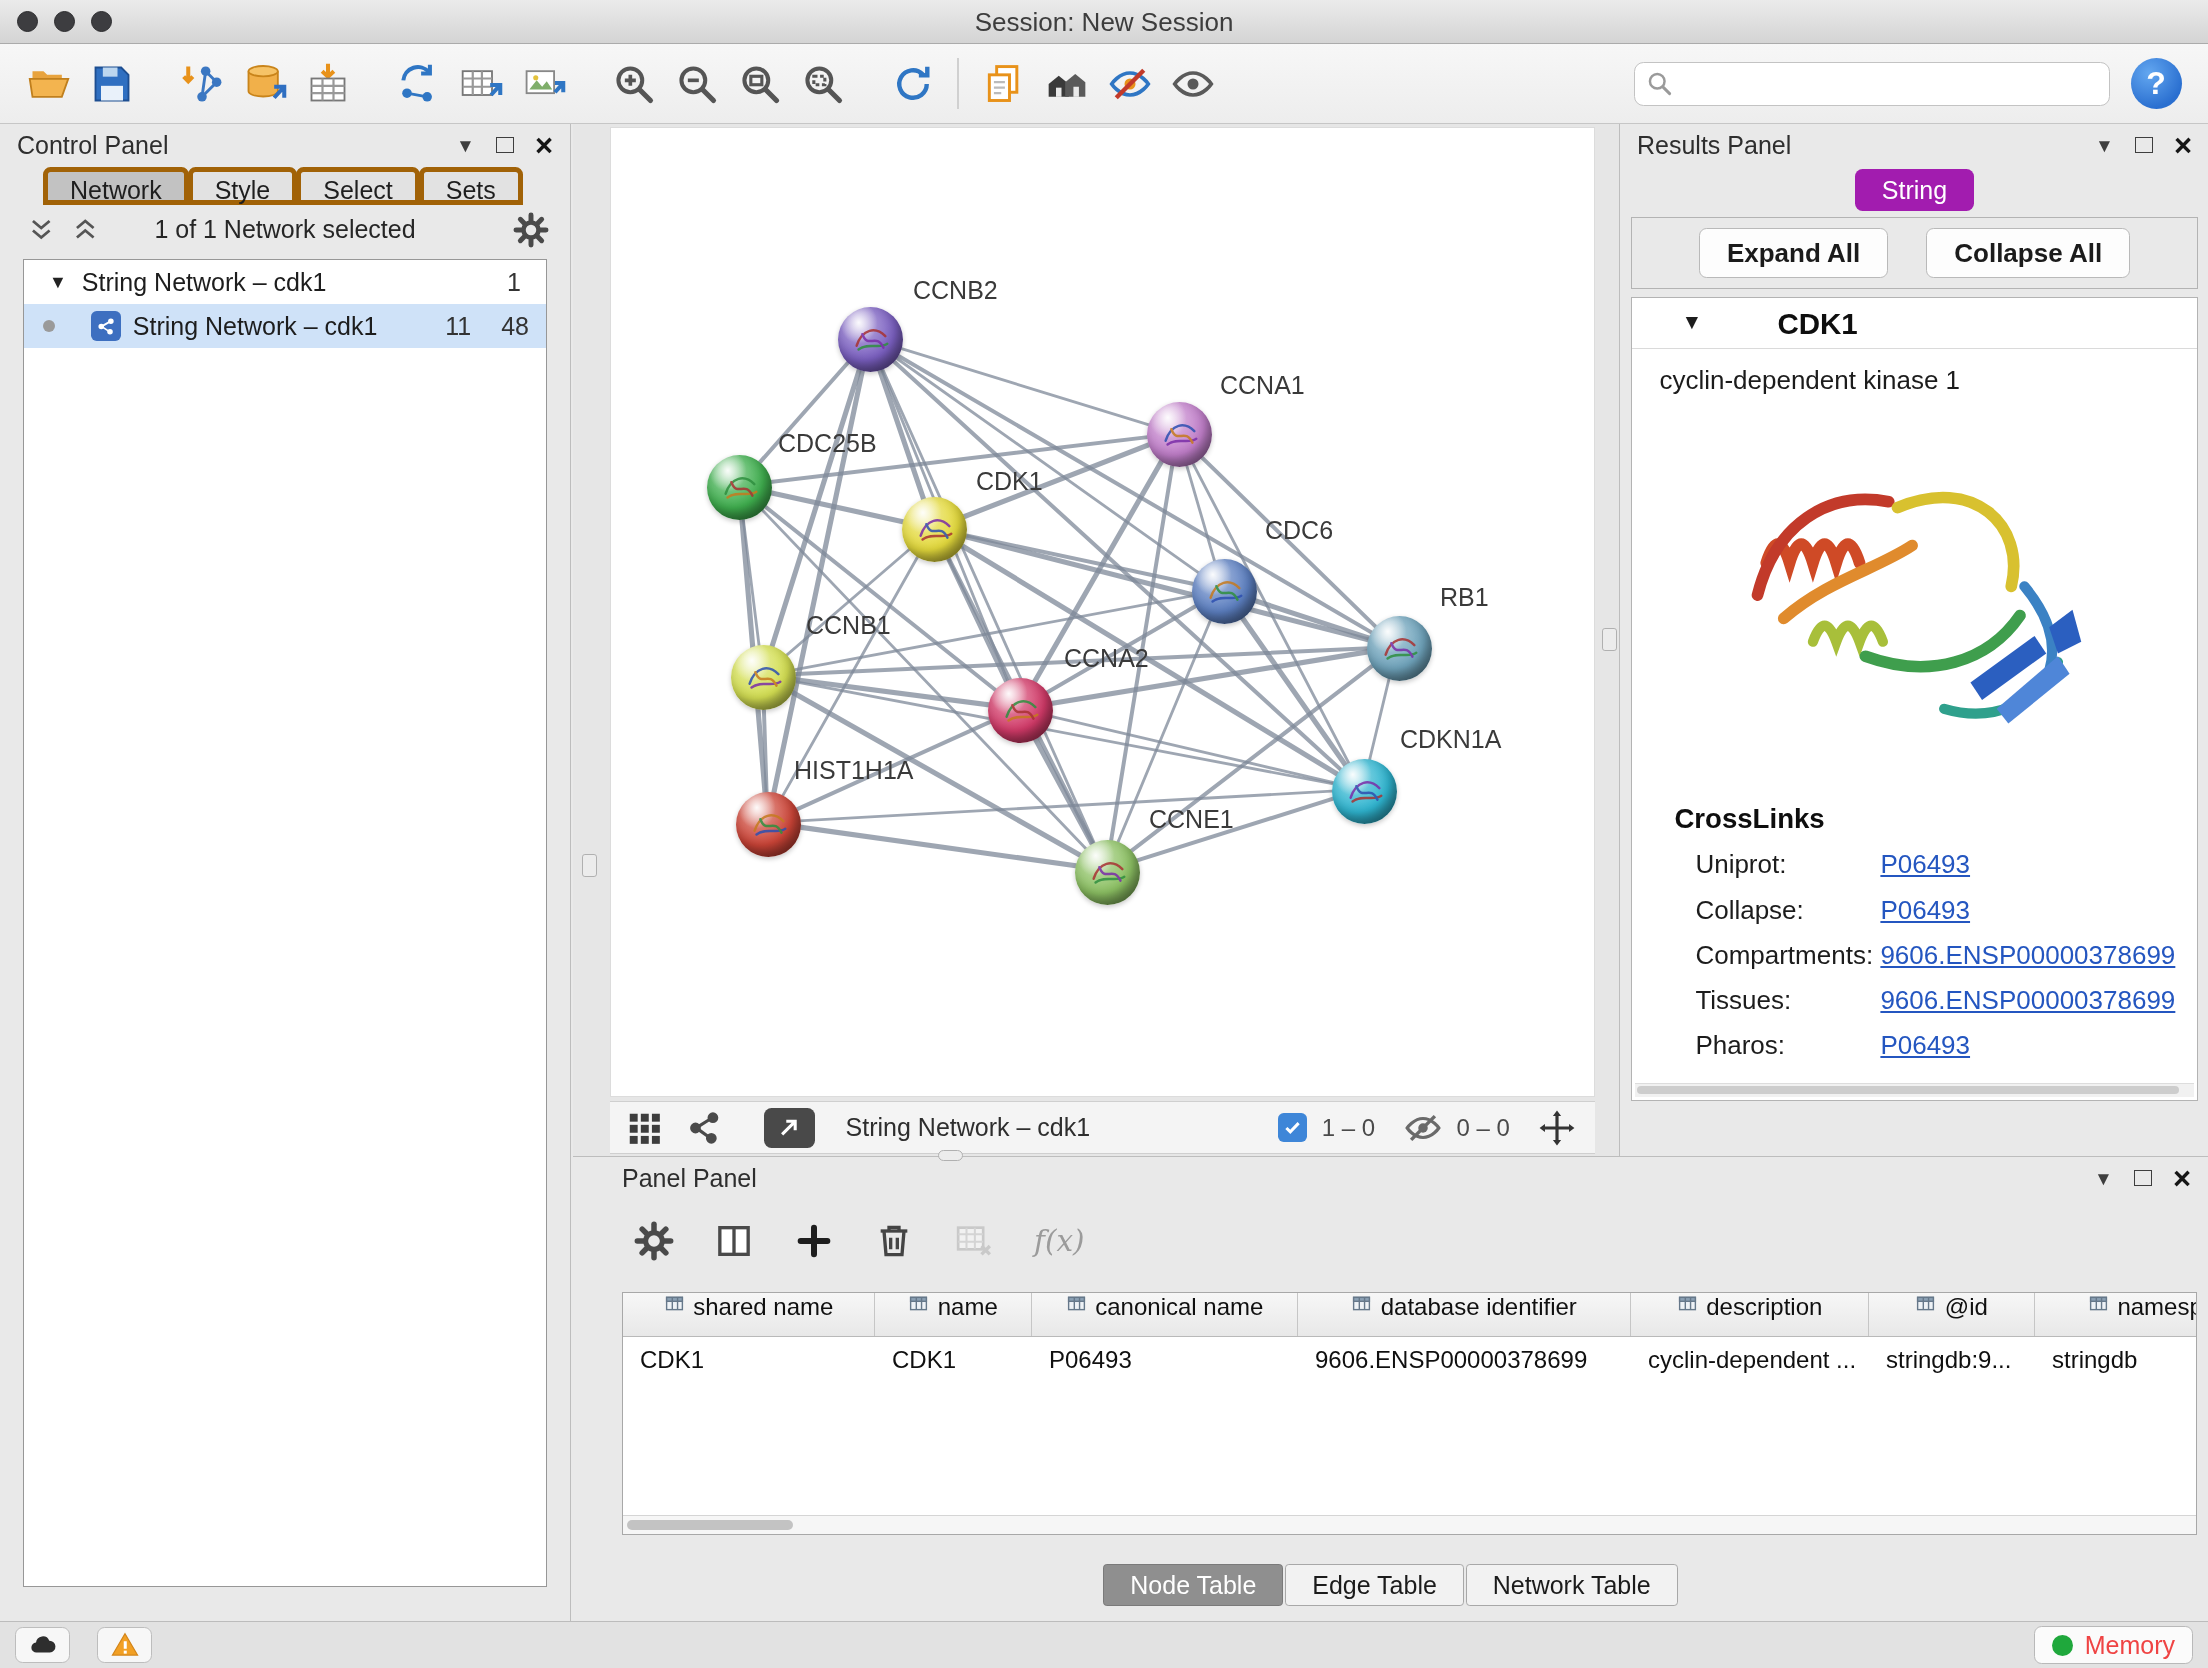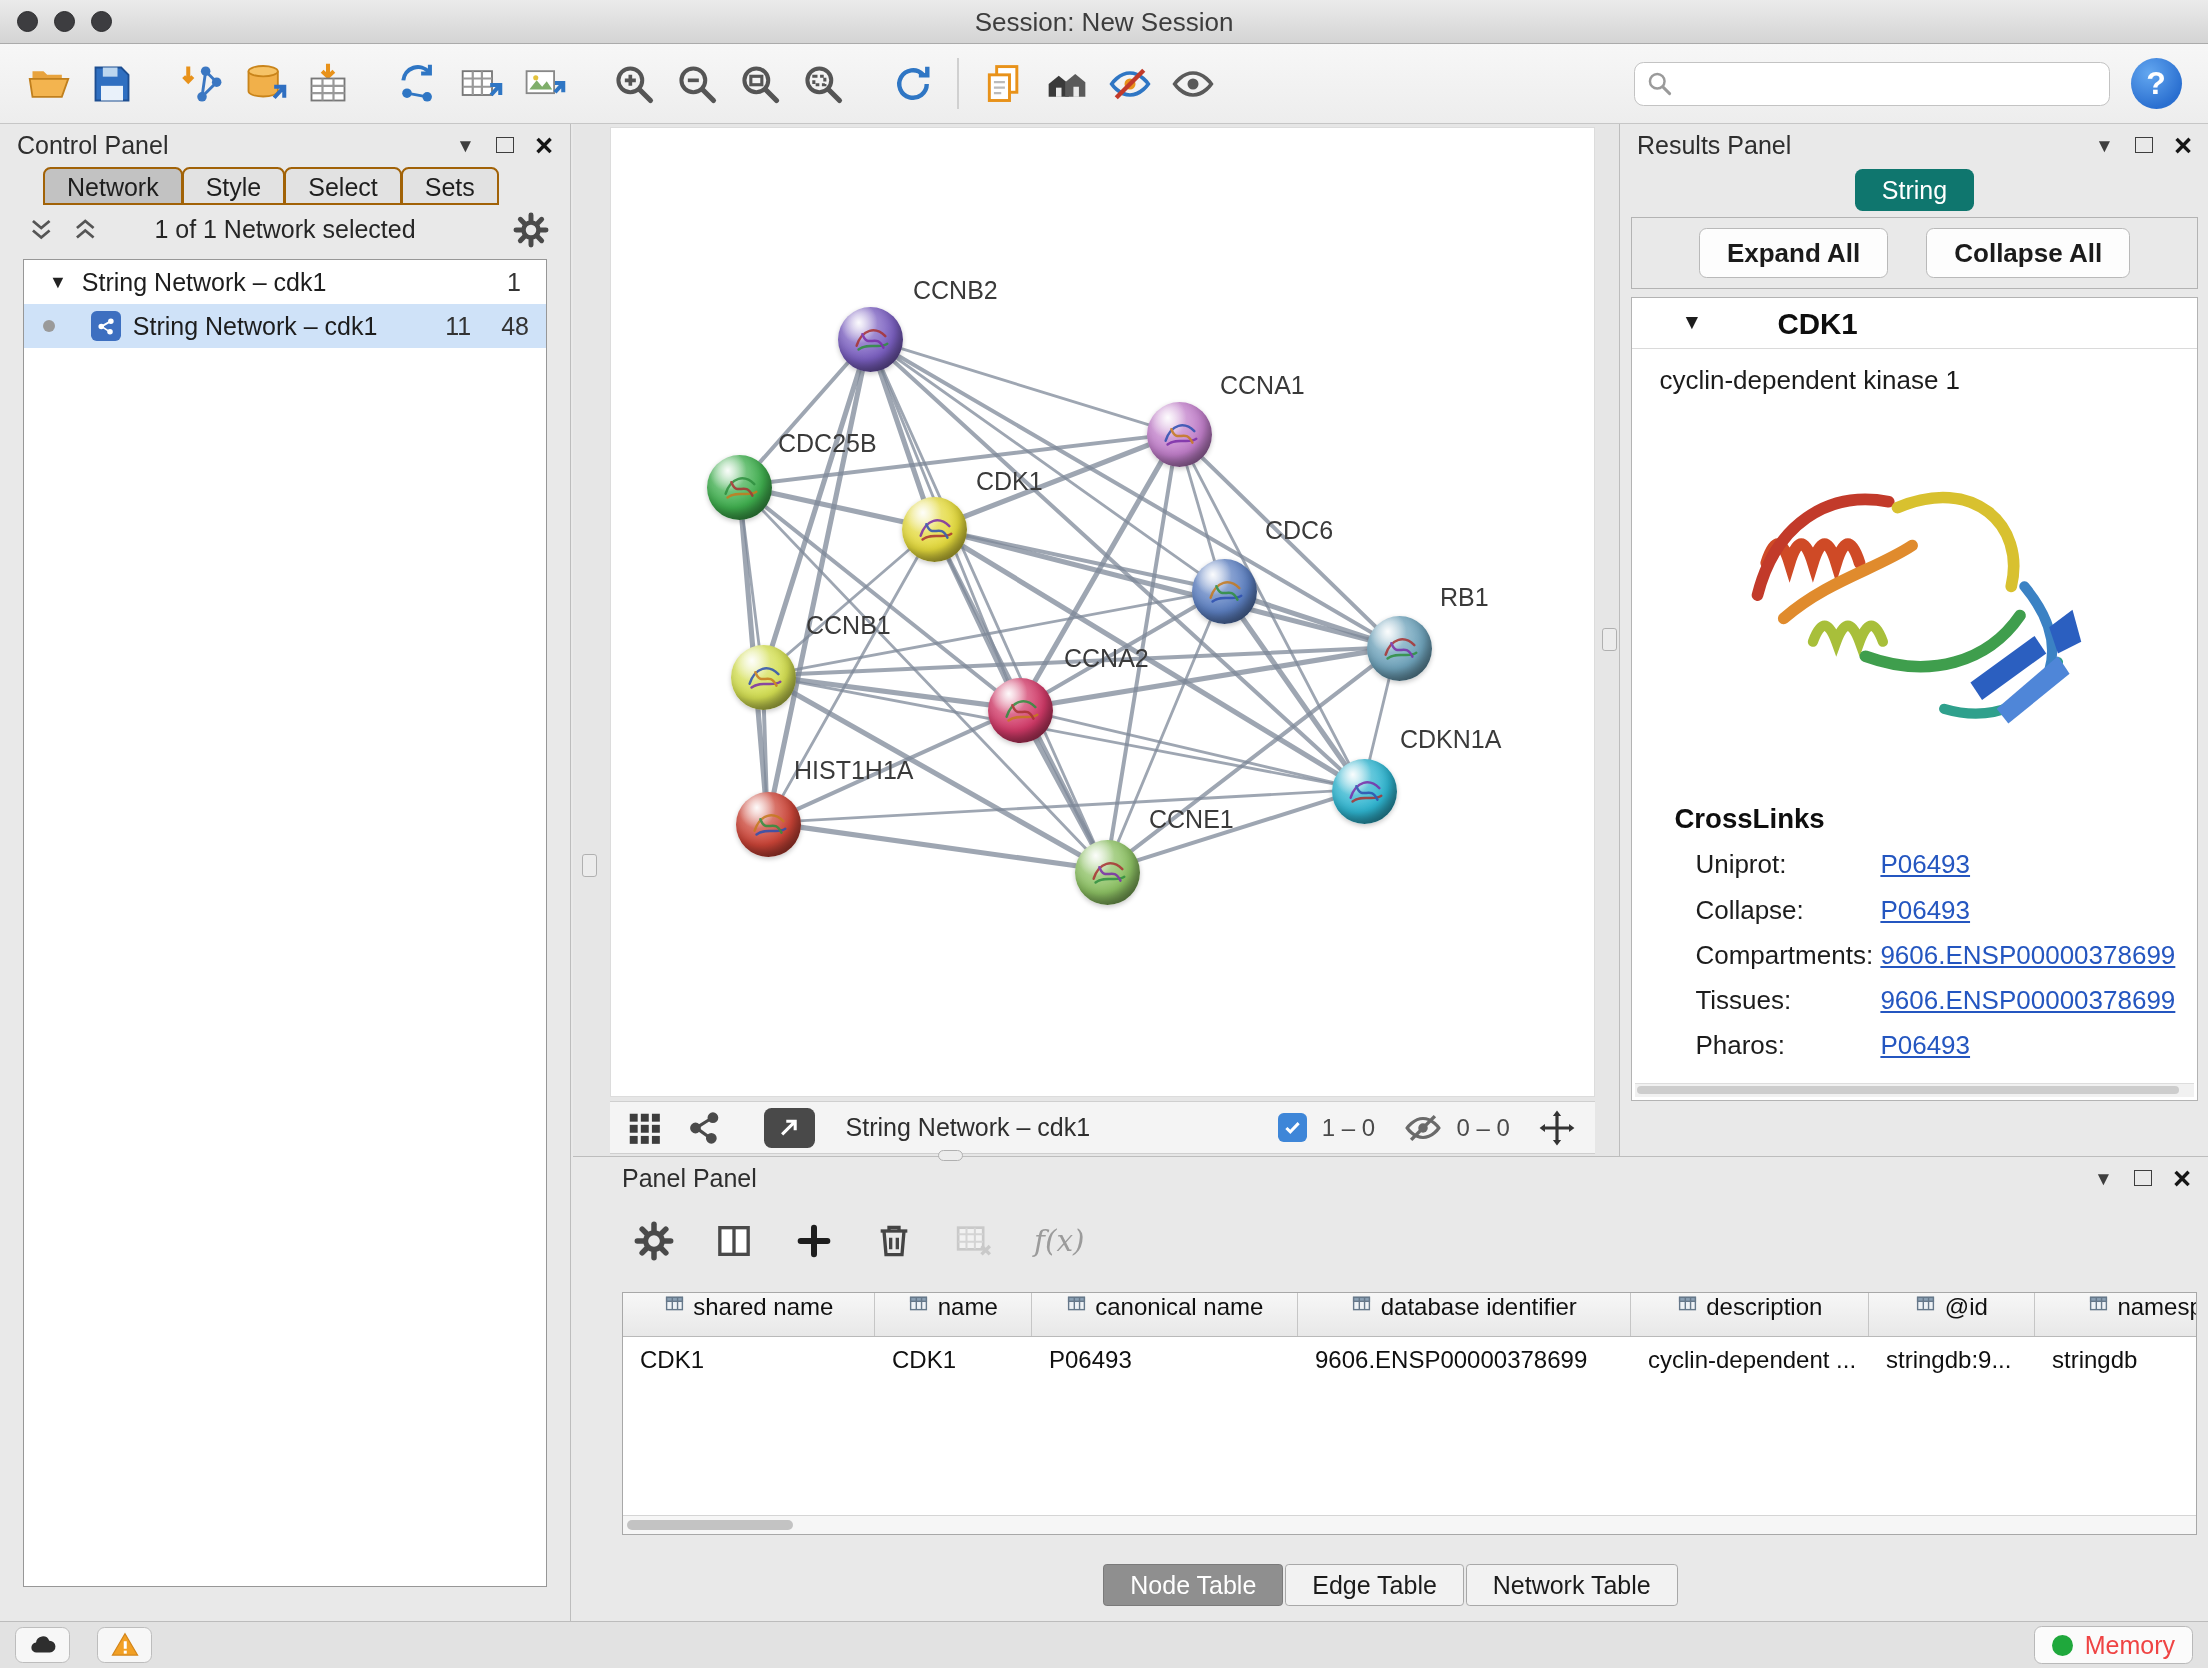--- a/index.html
+++ b/index.html
@@ -26,21 +26,21 @@
   
   .panel-header{height:42px;display:flex;align-items:center;padding:0 17px;font-size:25px;color:#2e2e2e;}
   .ph-icons{margin-left:auto;display:flex;align-items:center;gap:21px;}
   .ph-tri{font-size:19px;color:#3e3e3e;line-height:1;}
   .ph-box{width:18px;height:16px;border:1.9px solid #3e3e3e;}
   .ph-x{font-size:31px;font-weight:bold;color:#161616;line-height:1;}
 
   
   .control-panel{position:absolute;left:0;top:124px;width:571px;bottom:47px;background:#e9e9e9;border-right:1.9px solid #bdbdbd;}
   .cp-tabs{display:flex;padding-left:43px;height:39px;align-items:flex-end;}
-  .cp-tab{height:38px;line-height:36px;padding:0 22px;font-size:25px;color:#1e1e1e;background:#e2e2e2;border:2px solid #a16207;border-radius:7.6px 7.6px 0 0;margin-right:-1px;}
+  .cp-tab{height:38px;line-height:36px;padding:0 22px;font-size:25px;color:#1e1e1e;background:#e2e2e2;border:5px solid #a16207;border-radius:7.6px 7.6px 0 0;margin-right:-1px;}
   .cp-tab.sel{background:#c2c2c2;}
   .cp-selrow{position:relative;height:49px;}
   .cp-chevrons{position:absolute;left:27px;top:9.5px;display:flex;gap:15px;}
   .cp-chevrons svg{width:28.5px;height:28.5px;}
   .cp-gear{position:absolute;right:21px;top:6.7px;}
   .cp-gear svg{width:36px;height:36px;}
   .cp-status{width:100%;text-align:center;line-height:49px;font-size:25px;color:#262626;}
   .cp-list{position:absolute;left:23px;right:23px;top:135px;bottom:34px;background:#fff;border:1.9px solid #979797;overflow:hidden;}
   .tree-row{height:44px;display:flex;align-items:center;font-size:25px;color:#1d1d1d;}
   .tree-row.root{padding-left:25px;gap:15px;}
@@ -66,21 +66,21 @@
   .nav-btn svg{width:28.5px;height:28.5px;}
   .nav-name{font-size:25px;color:#2e2e2e;margin-left:7.6px;}
   .nav-right{margin-left:auto;display:flex;align-items:center;gap:15px;padding-right:3.8px;}
   .nav-check{width:28.5px;height:28.5px;background:#3e86d8;border-radius:5.7px;display:flex;align-items:center;justify-content:center;}
   .nav-check svg{width:21px;height:21px;}
   .nav-count{font-size:24px;color:#4a4a4a;margin-right:13.3px;}
 
   
   .results-panel{position:absolute;left:1619px;top:124px;width:590px;height:1032px;background:#e9e9e9;border-left:1.9px solid #bdbdbd;}
   .rp-tabrow{height:48px;display:flex;justify-content:center;align-items:center;}
-  .rp-tab{background:#0f766e;color:#fff;font-size:25px;padding:6.7px 27px;border-radius:7.6px;}
+  .rp-tab{background:#a21caf;color:#fff;font-size:25px;padding:6.7px 27px;border-radius:7.6px;}
   .rp-buttons{position:absolute;left:11.4px;right:11.4px;top:93px;height:72px;border:1.9px solid #b3b3b3;display:flex;align-items:center;justify-content:center;gap:38px;}
   .rp-btn{background:#fdfdfd;border:1.9px solid #b9b9b9;border-radius:7.6px;font-size:26px;font-weight:bold;color:#1b1b1b;padding:8.6px 27px;}
   .rp-box{position:absolute;left:11.4px;right:11.4px;top:173px;bottom:55px;background:#fff;border:1.9px solid #b3b3b3;overflow:hidden;}
   .rp-box-header{height:51px;border-bottom:1px solid #dadada;position:relative;}
   .rp-box-tri{position:absolute;left:49px;top:12.4px;font-size:21px;color:#1d1d1d;}
   .rp-protein-name{position:absolute;left:145px;top:8.6px;font-size:29.5px;font-weight:bold;color:#0e0e0e;}
   .rp-desc{margin:16px 0 0 27px;font-size:26px;color:#1c1c1c;}
   .rp-structure{display:block;margin:27px auto 0;}
   .rp-crosslinks-title{margin:30px 0 0 42px;font-size:27.6px;font-weight:bold;color:#0e0e0e;}
   .cl-row{display:flex;margin:14.3px 0 0 63px;font-size:26px;align-items:baseline;}

